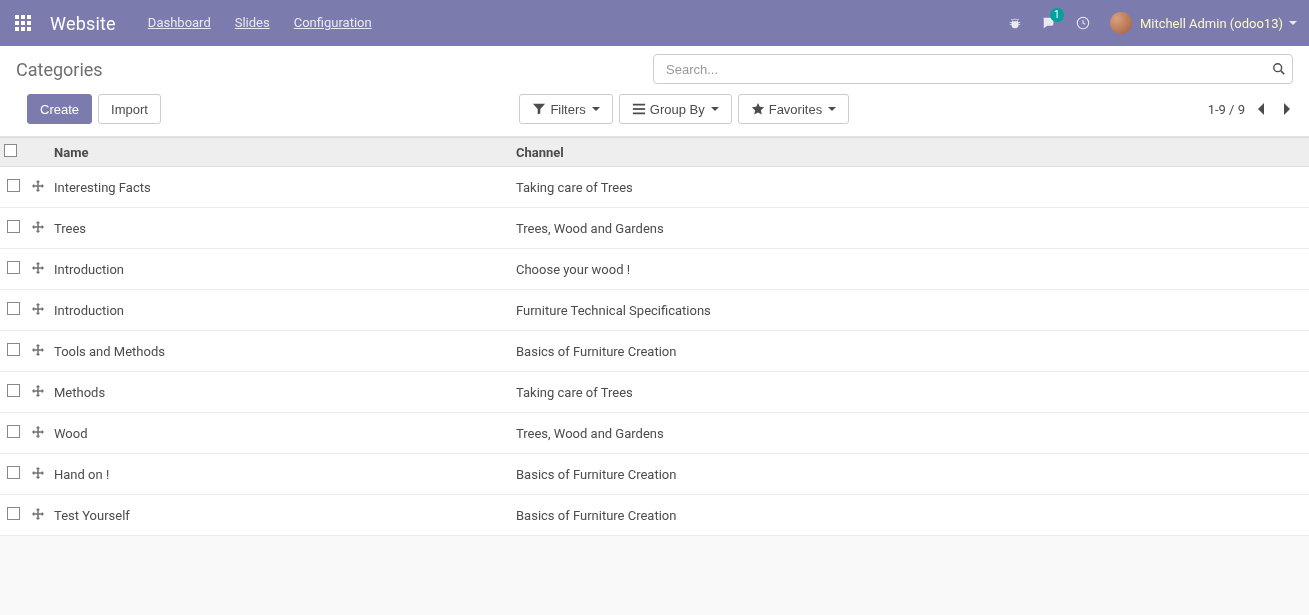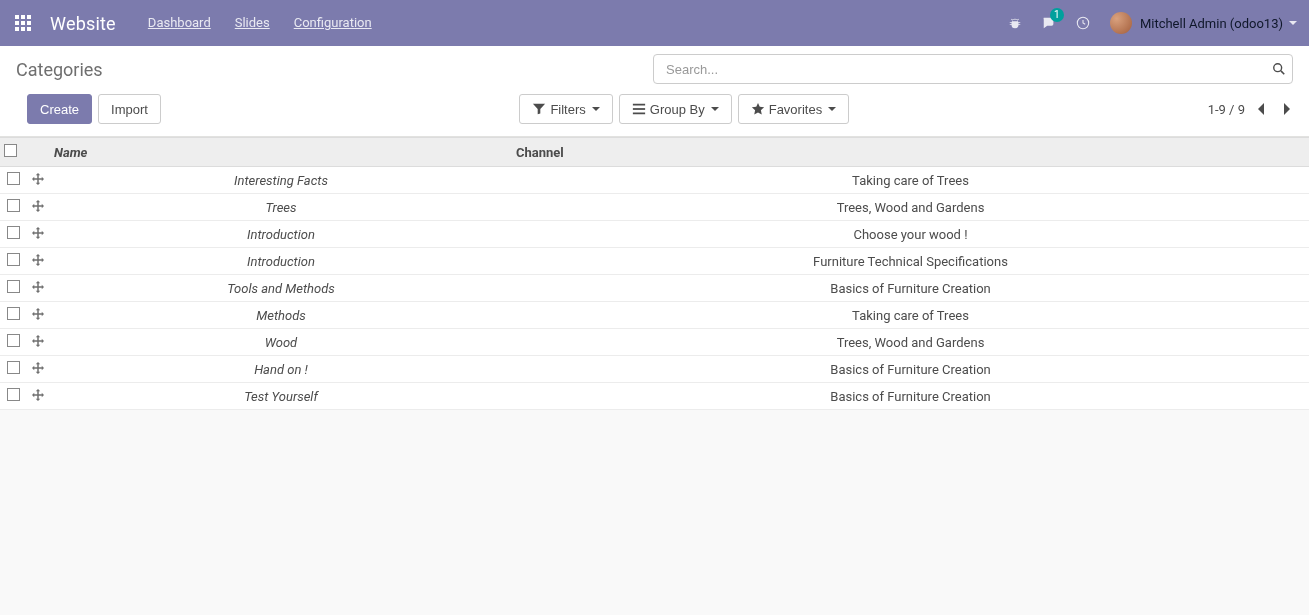--- a/index.html
+++ b/index.html
@@ -60,21 +60,21 @@
     line-height: 14px;
     min-width: 14px;
     text-align: center;
   }
   .o_navbar .user {
     display: flex; align-items: center;
     padding: 0 4px 0 10px;
     cursor: pointer;
     white-space: nowrap;
     font-size: 13px;
-    color: #0f172a;
+    color: #fef9c3;
   }
   .o_navbar .avatar {
     width: 22px; height: 22px; border-radius: 50%;
     background: radial-gradient(circle at 30% 30%, #d9a17e, #a25d3b);
     margin-right: 8px;
     display: inline-block;
   }
   .o_navbar .caret-down {
     margin-left: 6px;
     width: 0; height: 0;
@@ -169,29 +169,28 @@
     border-top: 1px solid #dcdcdc;
     border-bottom: 1px solid #dcdcdc;
     text-align: left;
     font-weight: 700;
     font-size: 13px;
     padding: 6px 4px;
     color: #4c4c4c;
   }
   .o_list tbody td {
     border-bottom: 1px solid #ececec;
-    padding: 5px 4px;
+    padding: 12px 4px;
     font-size: 13px;
     color: #4c4c4c;
     vertical-align: middle;
-    text-align: center;
   }
   .col-check { width: 26px; text-align: center; }
   .col-handle { width: 24px; text-align: center; color: #888; }
-  .col-name { width: 462px; font-style: italic; }
+  .col-name { width: 462px; }
   .col-channel { }
   .chk {
     width: 13px; height: 13px;
     border: 1px solid #888;
     display: inline-block;
     background: #fff;
     cursor: pointer;
   }
   .handle { cursor: grab; display:inline-flex; align-items:center; justify-content:center; }
 

